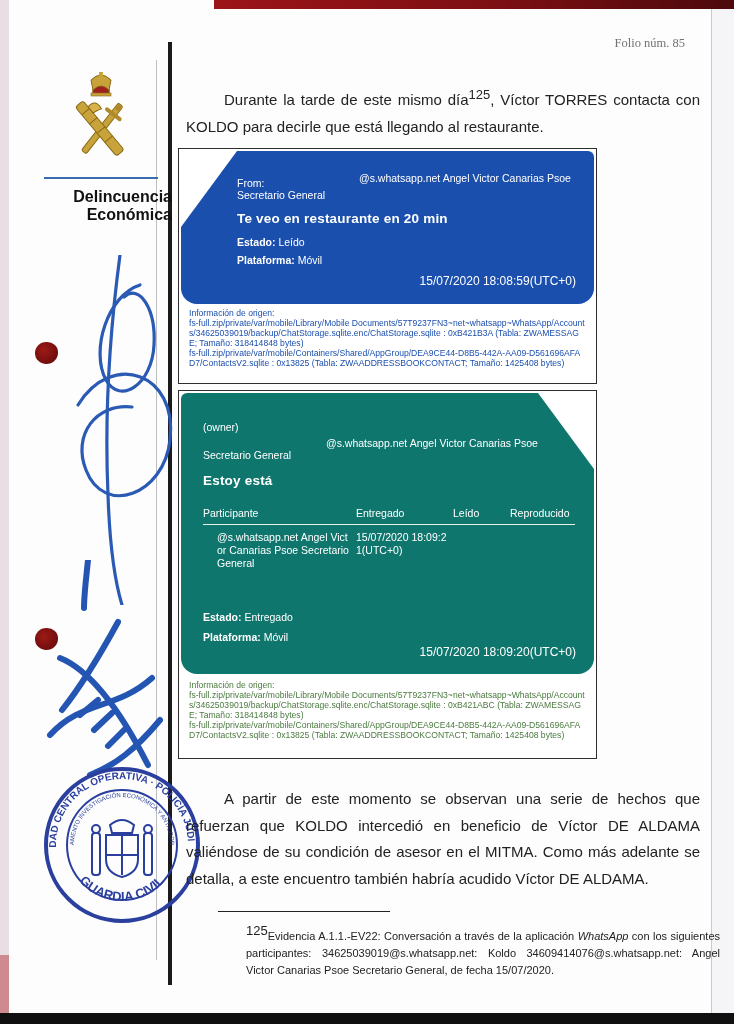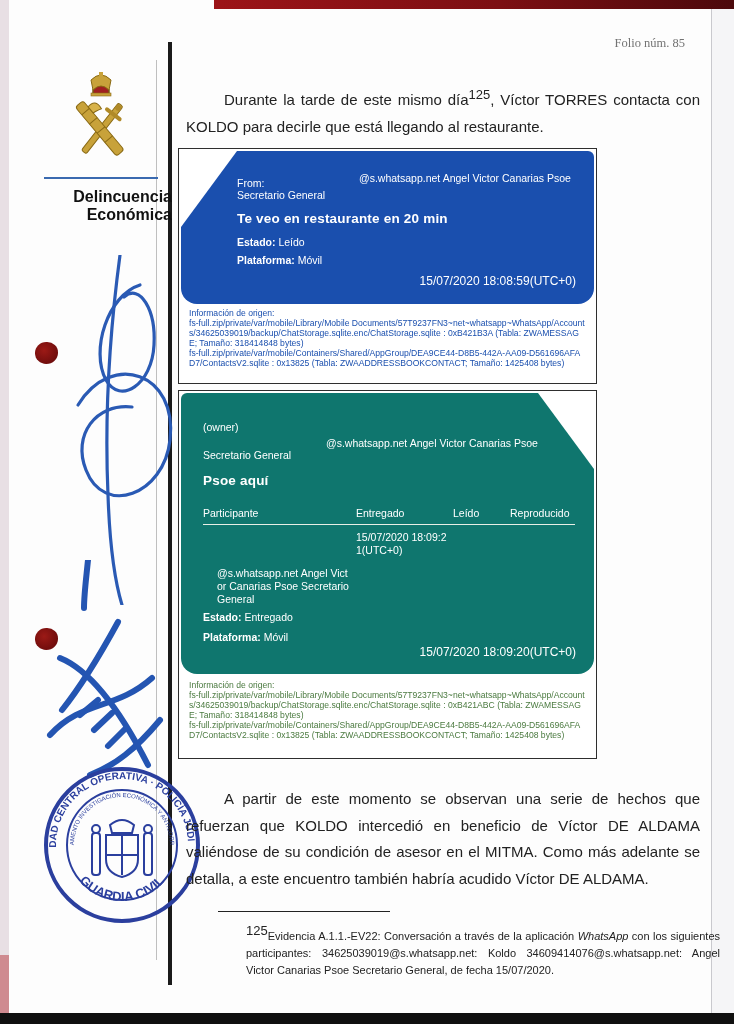--- a/index.html
+++ b/index.html
@@ -190,32 +190,32 @@
       <div>fs-full.zip/private/var/mobile/Containers/Shared/AppGroup/DEA9CE44-D8B5-442A-AA09-D561696AFAD7/ContactsV2.sqlite : 0x13825 (Tabla: ZWAADDRESSBOOKCONTACT; Tamaño: 1425408 bytes)</div>
     </div>
   </div>
 
   <div class="evbox green">
     <div class="bubble green">
       <div class="notch tr"></div>
       <div class="bub-small" style="position:absolute;left:22px;top:28px;">(owner)</div>
       <div class="bub-small" style="position:absolute;left:145px;top:44px;white-space:nowrap;">@s.whatsapp.net Angel Victor Canarias Psoe</div>
       <div class="bub-small" style="position:absolute;left:22px;top:56px;">Secretario General</div>
-      <div class="bub-body" style="position:absolute;left:22px;top:80px;">Psoe aquí</div>
+      <div class="bub-body" style="position:absolute;left:22px;top:80px;">Estoy está</div>
 
       <div class="gtable">
         <div class="gtr">
           <div class="gth gcell">Participante</div>
           <div class="gth gcell">Entregado</div>
           <div class="gth gcell">Leído</div>
           <div class="gth gcell">Reproducido</div>
         </div>
         <div class="ghead-rule"></div>
         <div class="gtr">
-          <div class="gcell" style="width:135px;padding-left:14px;margin-top:36px;">@s.whatsapp.net Angel Victor Canarias Psoe Secretario General</div>
+          <div class="gcell" style="width:135px;padding-left:14px;">@s.whatsapp.net Angel Victor Canarias Psoe Secretario General</div>
           <div class="gcell">15/07/2020 18:09:21(UTC+0)</div>
           <div class="gcell"></div>
           <div class="gcell"></div>
         </div>
       </div>
 
       <div style="position:absolute;left:22px;top:218px;font-size:10.5px;">
         <span class="bub-label">Estado:</span>
         <span>Entregado</span>
       </div>

